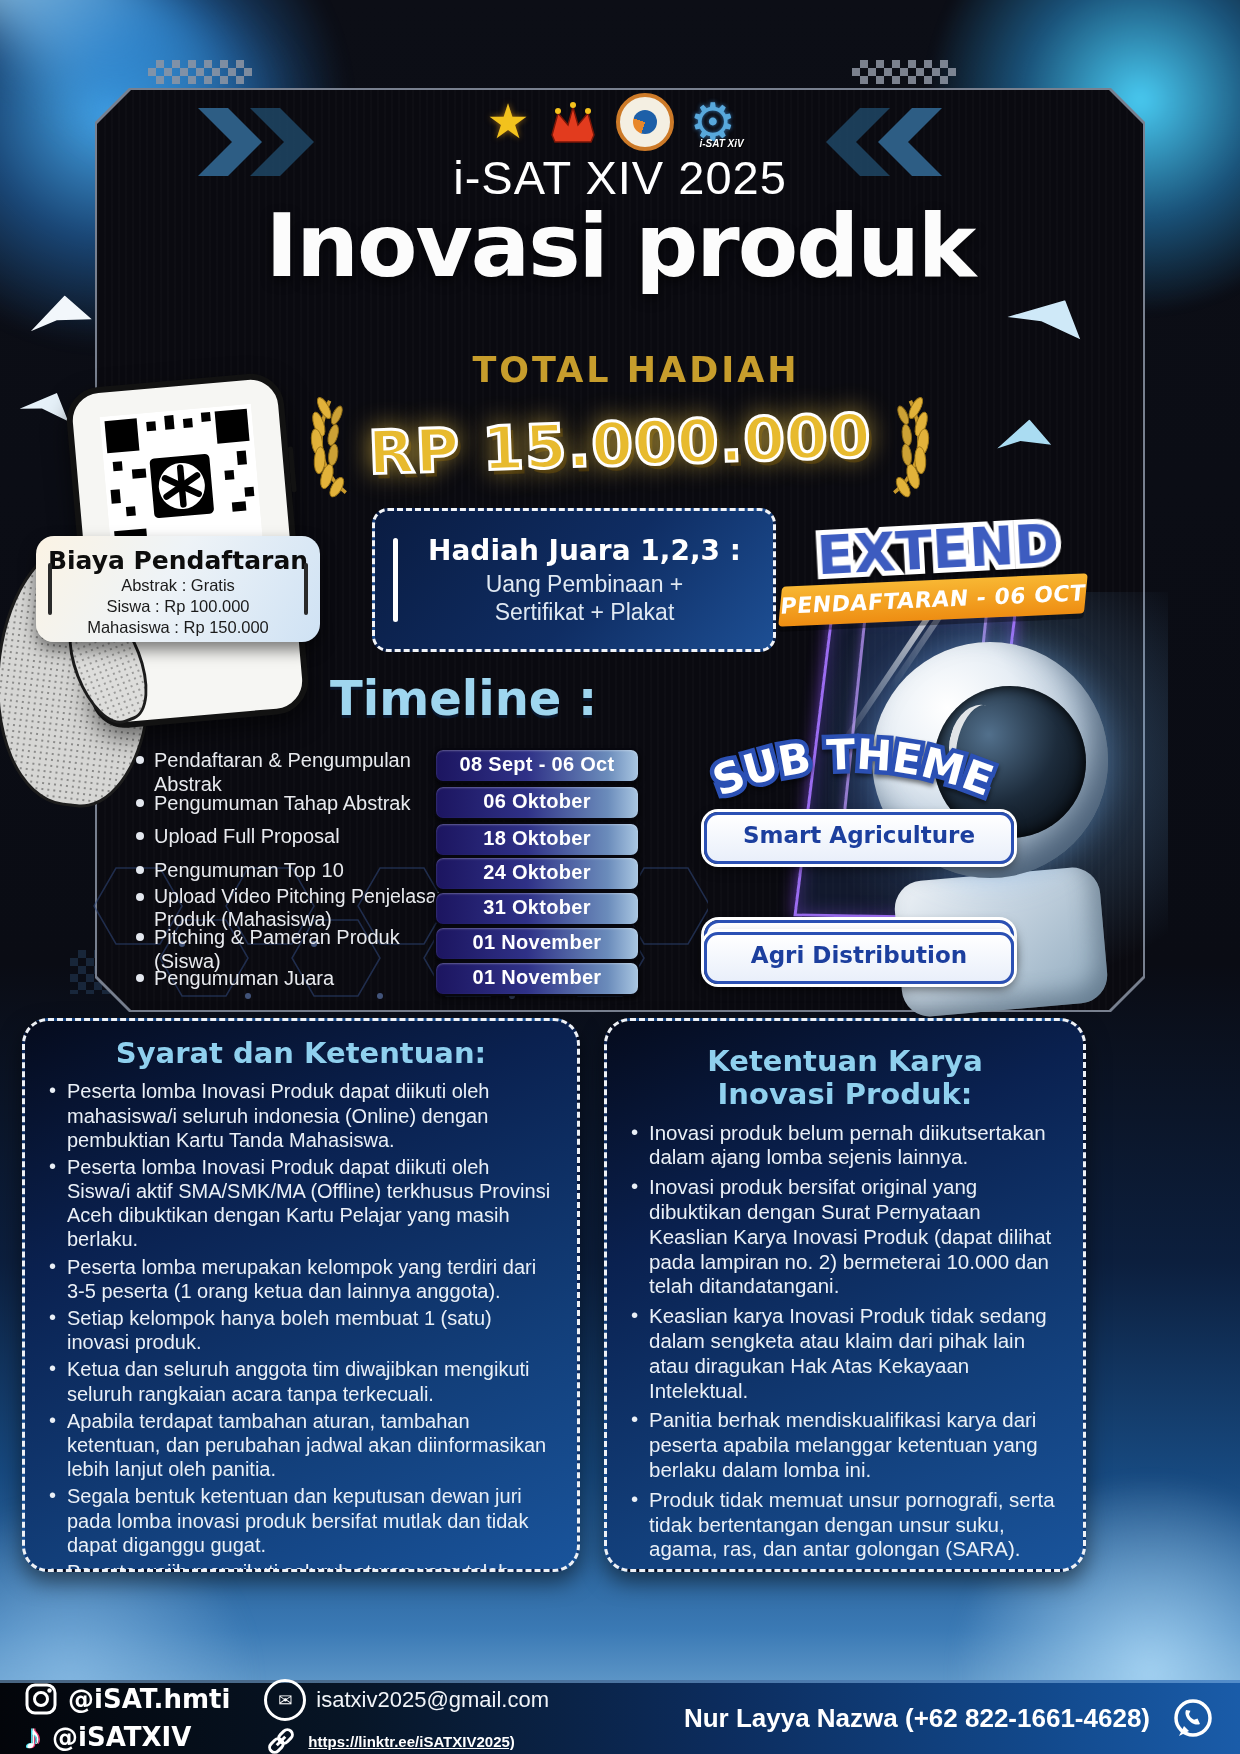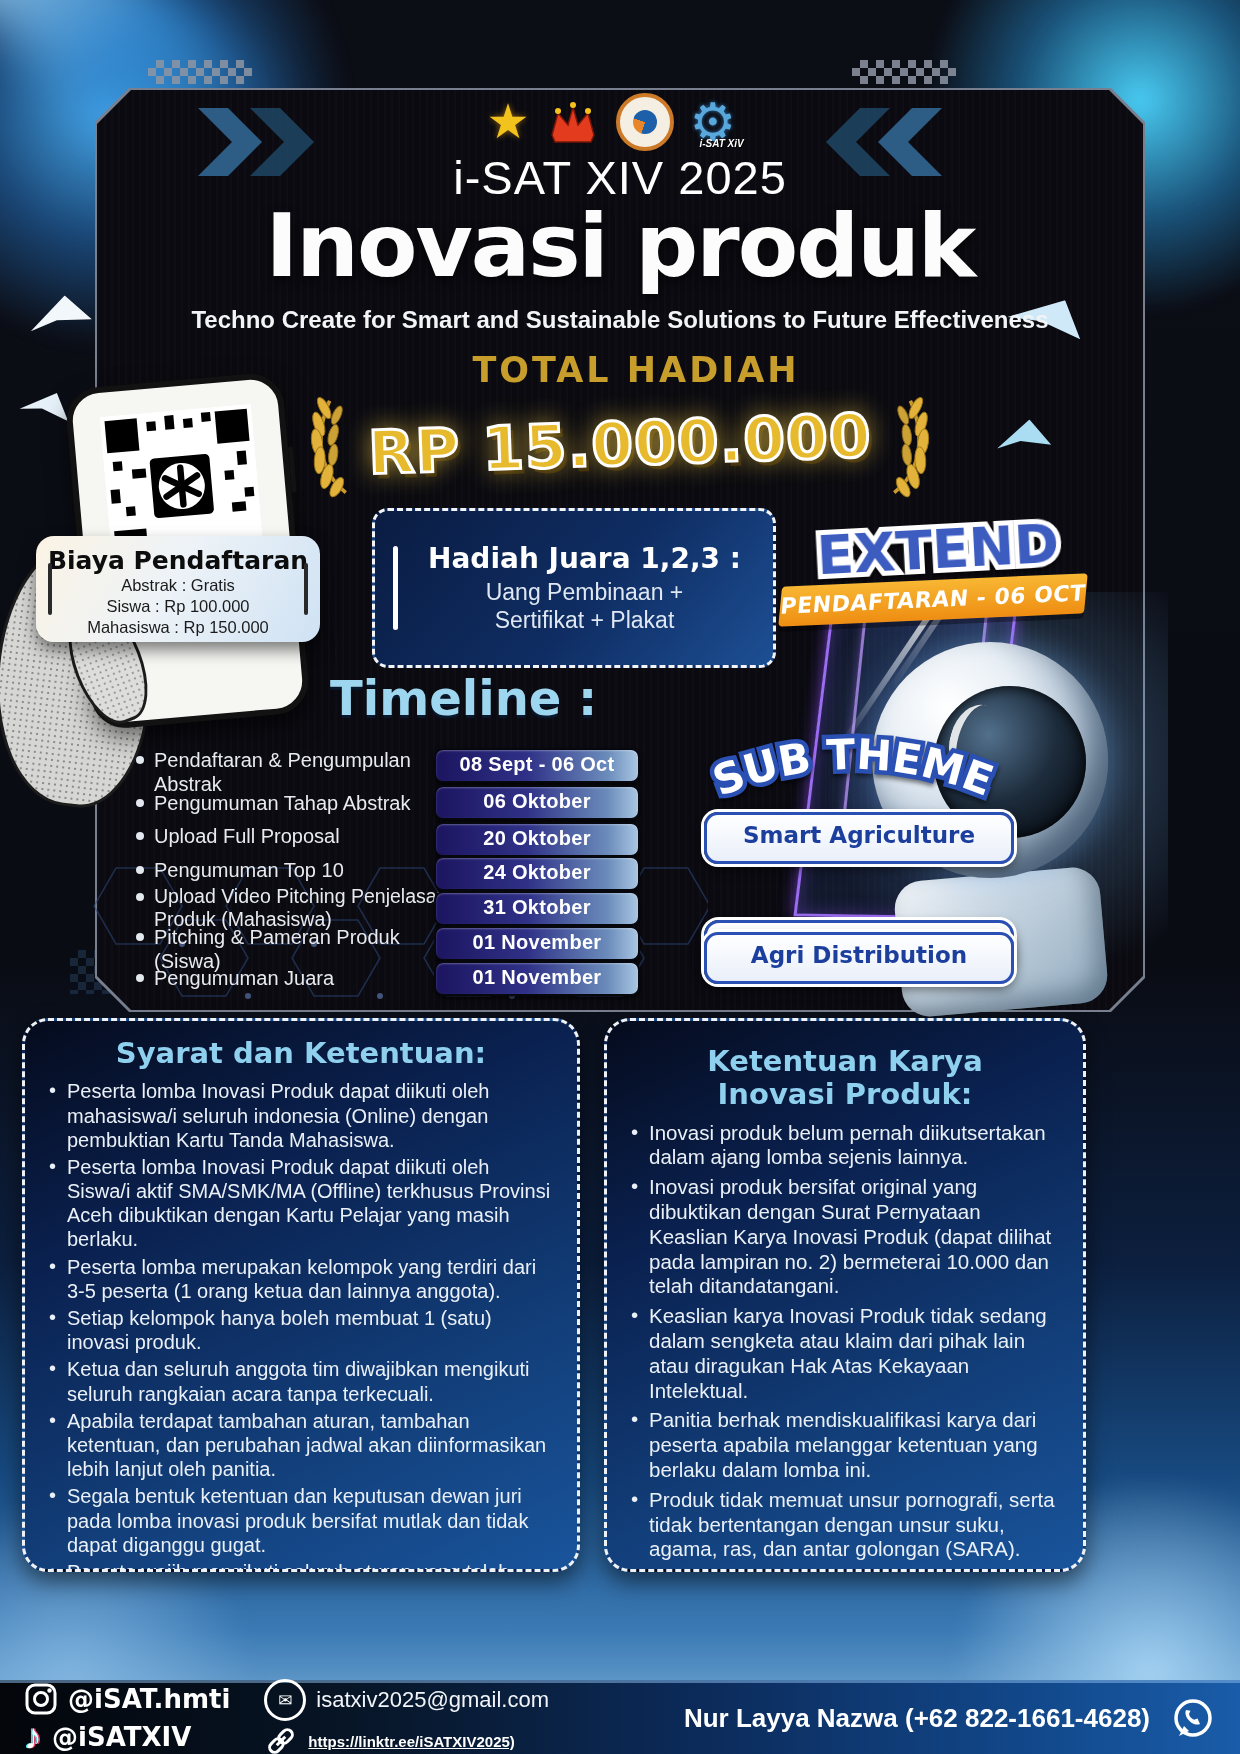--- a/index.html
+++ b/index.html
@@ -65,21 +65,21 @@
   .phone::after{content:"";position:absolute;right:-11px;top:70px;width:5px;height:46px;background:#121212;border-radius:3px;}
   .qr{position:absolute;left:50%;top:24px;transform:translateX(-50%);}
   .fee-card{position:absolute;left:36px;top:536px;width:284px;height:106px;border-radius:18px;z-index:4;text-align:center;
     background:linear-gradient(120deg,#fbf3e4 0%,#eef3f7 45%,#cfe2f4 100%);box-shadow:0 8px 16px rgba(0,0,0,.5);}
   .fee-card::before,.fee-card::after{content:"";position:absolute;top:50%;transform:translateY(-50%);width:4px;height:52px;background:#2a2a2a;border-radius:2px;}
   .fee-card::before{left:12px;} .fee-card::after{right:12px;}
   .fee-title{margin-top:10px;font-family:"DejaVu Sans",sans-serif;font-size:25px;font-weight:800;color:#0d0d0d;}
   .fee-line{font-size:16.5px;color:#1b1b1b;line-height:1.28;}
   
   .prize-box{position:absolute;left:372px;top:508px;width:362px;height:130px;z-index:3;display:flex;align-items:center;gap:16px;
-    border:3px dashed #f2f4f8;border-radius:16px;padding:12px 18px;
+    border:3px dashed #f2f4f8;border-radius:16px;padding:4px 18px;
     background:linear-gradient(130deg,#0a1c42 0%,#0f2d63 55%,#1d4f94 100%);}
   .prize-box .vbar{width:5px;height:84px;background:#fff;border-radius:3px;flex:none;}
   .prize-box .txt{flex:1;text-align:center;}
   .prize-box .t1{font-family:"DejaVu Sans",sans-serif;font-size:28px;font-weight:800;color:#fff;margin-bottom:4px;}
   .prize-box .t2{font-size:23px;color:#dfe8f2;line-height:1.2;}
   
   .extend-word{position:absolute;left:788px;top:512px;width:300px;height:74px;transform:rotate(-3deg);z-index:3;
     filter:drop-shadow(0 4px 2px rgba(0,0,0,.45));}
   .extend-banner{position:absolute;left:780px;top:580px;width:306px;height:40px;z-index:3;border-radius:4px;
     transform:rotate(-2.5deg) skewX(-8deg);background:linear-gradient(180deg,#f8b733 0%,#ee8d12 100%);
@@ -221,21 +221,20 @@
     </svg>
     <div class="logo-badge"></div>
     <div class="logo-gear">
       <div class="gear">⚙</div>
       <div class="cap">i-SAT XiV</div>
     </div>
   </div>
 
   <div class="event-title">i-SAT XIV 2025</div>
   <div class="main-title">Inovasi produk</div>
-  <div class="tagline">Techno Create for Smart and Sustainable Solutions to Future Effectiveness</div>
   <div class="prize-label">TOTAL HADIAH</div>
 
   <div class="prize-row">
     <svg width="64" height="108" viewBox="0 0 64 120">
       <path d="M54 114 C 26 92 18 54 36 12" stroke="#c9992c" stroke-width="4" fill="none"></path>
       <g fill="#e2b23a" stroke="#9a7416" stroke-width="1">
         <ellipse cx="30" cy="20" rx="5" ry="13" transform="rotate(-28 30 20)"></ellipse>
         <ellipse cx="24" cy="38" rx="5.5" ry="14" transform="rotate(-18 24 38)"></ellipse>
         <ellipse cx="22" cy="58" rx="6" ry="15" transform="rotate(-8 22 58)"></ellipse>
         <ellipse cx="25" cy="78" rx="6" ry="15" transform="rotate(4 25 78)"></ellipse>
@@ -338,21 +337,21 @@
   <div class="tl-label" style="left:134px;top:748px;width:300px;">Pendaftaran &amp; Pengumpulan Abstrak</div>
   <div class="tl-label" style="left:134px;top:791px;">Pengumuman Tahap Abstrak</div>
   <div class="tl-label" style="left:134px;top:824px;">Upload Full Proposal</div>
   <div class="tl-label" style="left:134px;top:858px;">Pengumuman Top 10</div>
   <div class="tl-label" style="left:134px;top:885px;font-size:19.5px;">Upload Video Pitching Penjelasan Produk (Mahasiswa)</div>
   <div class="tl-label" style="left:134px;top:925px;width:290px;">Pitching &amp; Pameran Produk (Siswa)</div>
   <div class="tl-label" style="left:134px;top:966px;">Pengumuman Juara</div>
 
   <div class="tl-pill" style="top:748px;">08 Sept - 06 Oct</div>
   <div class="tl-pill" style="top:785px;">06 Oktober</div>
-  <div class="tl-pill" style="top:822px;">20 Oktober</div>
+  <div class="tl-pill" style="top:822px;">18 Oktober</div>
   <div class="tl-pill" style="top:856px;">24 Oktober</div>
   <div class="tl-pill" style="top:891px;">31 Oktober</div>
   <div class="tl-pill" style="top:926px;">01 November</div>
   <div class="tl-pill" style="top:961px;">01 November</div>
 
   <svg class="subtheme-svg">
     <path id="arcpath" d="M14 78 Q155 16 296 78" fill="none"></path>
     <text font-family="DejaVu Sans, sans-serif" font-size="42" font-weight="900" fill="#ffffff" stroke="#2b50b4" stroke-width="9" paint-order="stroke">
       <textPath href="#arcpath" startOffset="50%" text-anchor="middle">SUB THEME</textPath>
     </text>

